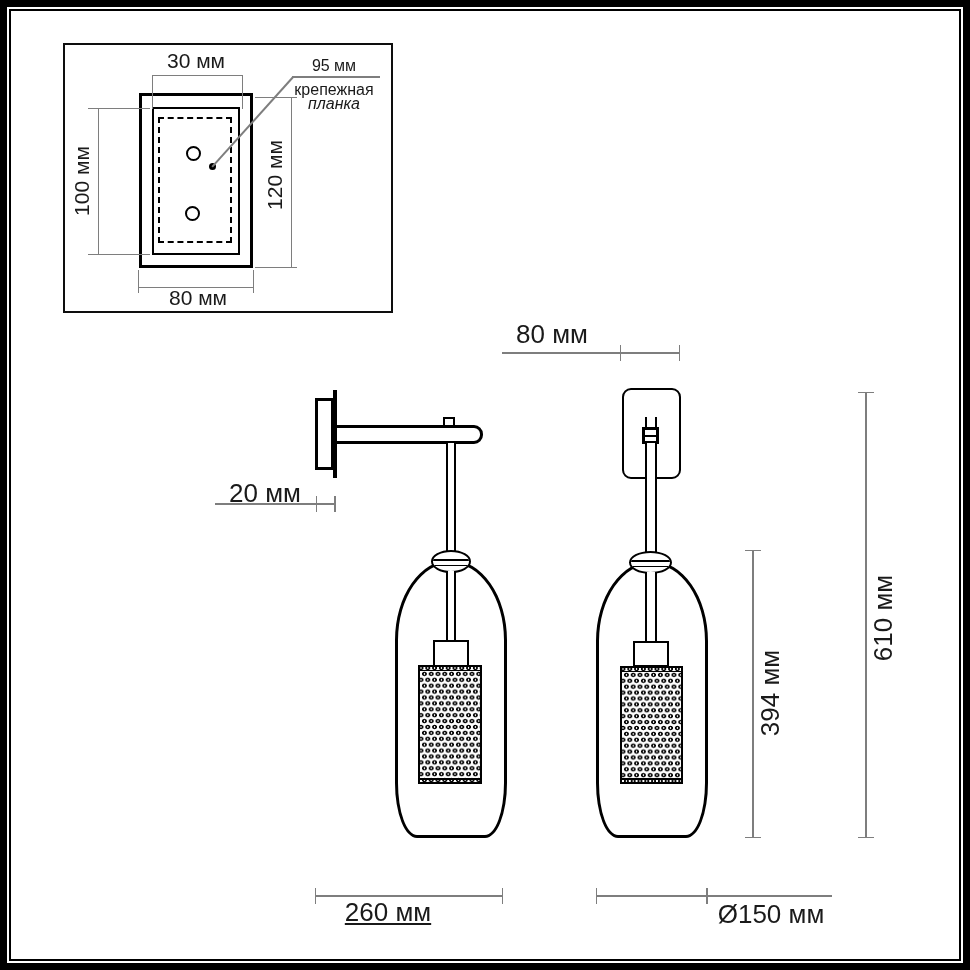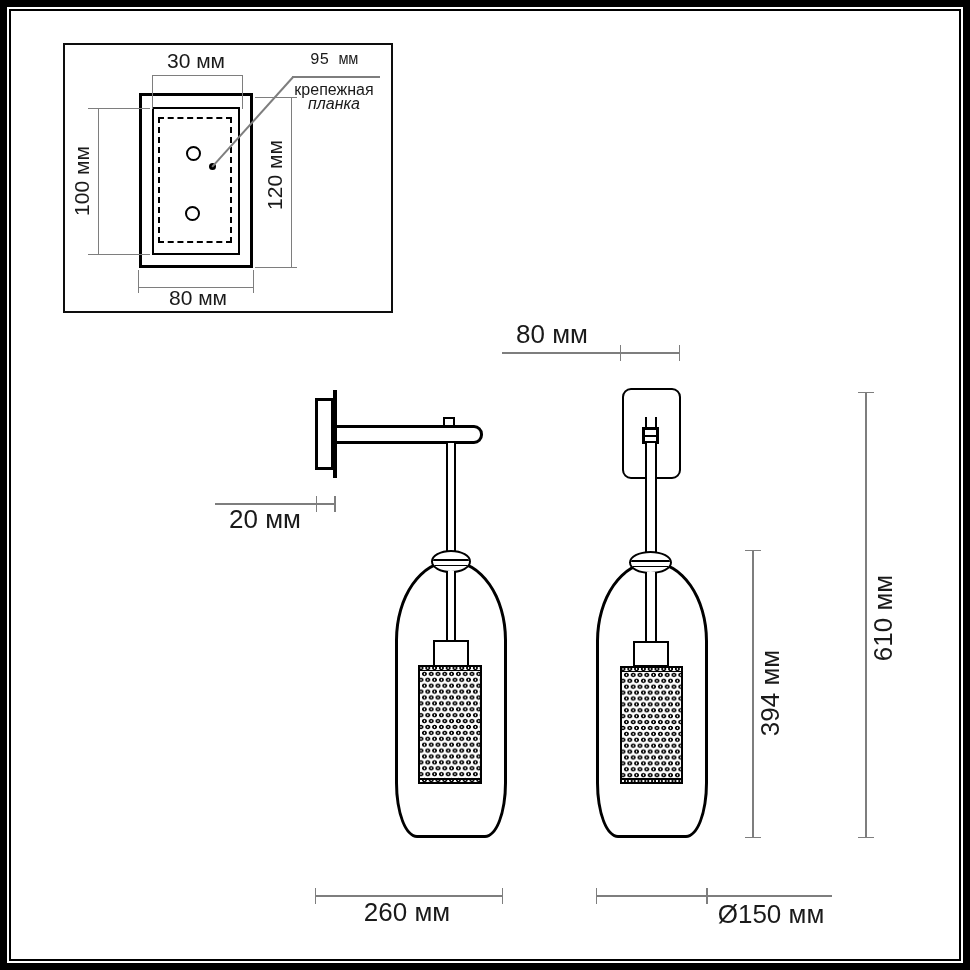--- a/index.html
+++ b/index.html
@@ -68,21 +68,21 @@
 <div class="dim" style="left:290.5px;top:97px;width:1.6px;height:170px;"></div>
 <div class="dim" style="left:255px;top:96.5px;width:42px;height:1.6px;"></div>
 <div class="dim" style="left:255px;top:266.5px;width:42px;height:1.6px;"></div>
 <div class="lbl lbl-det rot" style="left:217px;top:162px;width:120px;height:26px;">120 мм</div>
 
 <div class="dim" style="left:138px;top:286.5px;width:115px;height:1.6px;"></div>
 <div class="dim" style="left:137.5px;top:270px;width:1.6px;height:23px;"></div>
 <div class="dim" style="left:252.5px;top:270px;width:1.6px;height:23px;"></div>
 <div class="lbl lbl-det" style="left:138px;top:287px;width:120px;">80 мм</div>
 
-<div class="lbl lbl-small" style="left:274px;top:52px;width:120px;font-family:Liberation Mono, monospace;">95 мм</div>
+<div class="lbl lbl-small" style="left:274px;top:58px;width:120px;">95 мм</div>
 <div class="lbl lbl-small" style="left:274px;top:83px;width:120px;line-height:13.5px;">крепежная</div>
 <div class="lbl lbl-small" style="left:274px;top:97px;width:120px;line-height:13.5px;font-style:italic;">планка</div>
 
 <div class="abs" style="left:333px;top:390px;width:4px;height:88px;background:#000;"></div>
 <div class="stroke" style="left:315px;top:398px;width:19px;height:72px;"></div>
 <div class="stroke med" style="left:443px;top:417px;width:12px;height:11px;"></div>
 <div class="stroke" style="left:334px;top:425px;width:149px;height:19px;border-radius:0 9px 9px 0;"></div>
 <div class="rod" style="left:445.5px;top:443px;width:10px;height:110px;"></div>
 <div class="capsule" style="left:395px;top:560px;width:112px;height:278px;"></div>
 <div class="glass-top" style="left:431px;top:550px;width:40px;height:23px;">
@@ -109,26 +109,26 @@
 <div class="mesh" style="left:619.5px;top:666px;width:63px;height:118px;"></div>
 
 <div class="dim" style="left:502px;top:352px;width:178px;height:1.6px;"></div>
 <div class="dim" style="left:619.5px;top:345px;width:1.6px;height:16px;"></div>
 <div class="dim" style="left:678.5px;top:345px;width:1.6px;height:16px;"></div>
 <div class="lbl lbl-main" style="left:492px;top:321px;width:120px;">80 мм</div>
 
 <div class="dim" style="left:215px;top:503px;width:121px;height:1.6px;"></div>
 <div class="dim" style="left:315.5px;top:496px;width:1.6px;height:16px;"></div>
 <div class="dim" style="left:334px;top:496px;width:1.6px;height:16px;"></div>
-<div class="lbl lbl-main" style="left:205px;top:506px;width:120px;">20 мм</div>
+<div class="lbl lbl-main" style="left:205px;top:480px;width:120px;">20 мм</div>
 
 <div class="dim" style="left:315px;top:895px;width:188px;height:1.6px;"></div>
 <div class="dim" style="left:314.5px;top:888px;width:1.6px;height:16px;"></div>
 <div class="dim" style="left:501.5px;top:888px;width:1.6px;height:16px;"></div>
-<div class="lbl lbl-main" style="left:347px;top:899px;width:120px;">260 мм</div>
+<div class="lbl lbl-main" style="left:328px;top:899px;width:120px;text-decoration:underline;">260 мм</div>
 
 <div class="dim" style="left:596px;top:895px;width:236px;height:1.6px;"></div>
 <div class="dim" style="left:595.5px;top:888px;width:1.6px;height:16px;"></div>
 <div class="dim" style="left:706px;top:888px;width:1.6px;height:16px;"></div>
 <div class="lbl lbl-main" style="left:711px;top:901px;width:120px;">Ø150 мм</div>
 
 <div class="dim" style="left:752px;top:550px;width:1.6px;height:288px;"></div>
 <div class="dim" style="left:745px;top:549.5px;width:16px;height:1.6px;"></div>
 <div class="dim" style="left:745px;top:836.5px;width:16px;height:1.6px;"></div>
 <div class="lbl lbl-main rot" style="left:710px;top:680px;width:120px;height:26px;">394 мм</div>

